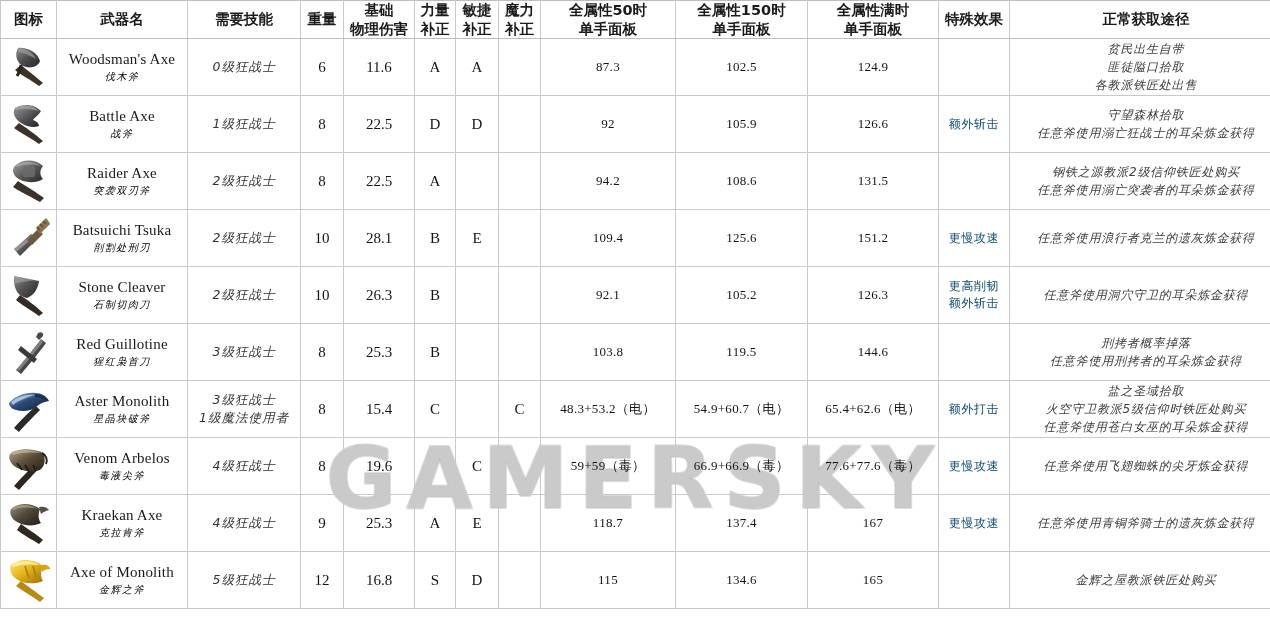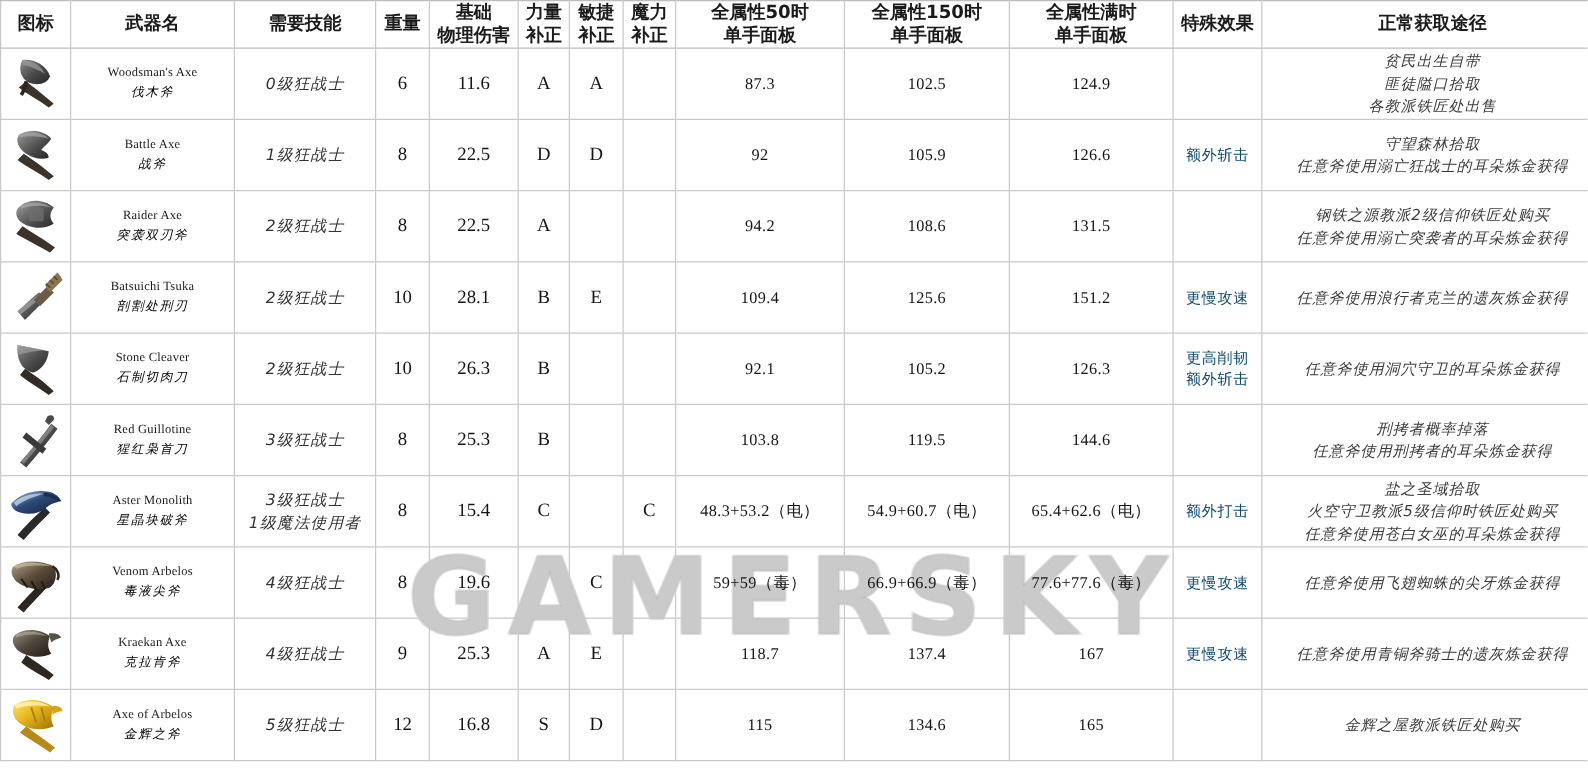--- a/index.html
+++ b/index.html
@@ -78,21 +78,21 @@
   .c-p150{width:131px;}
   .c-pmax{width:130px;}
   .c-eff{width:70px;}
   .c-get{width:272px;}
 
   tbody tr{height:57px;}
 
   
   .wname{
     font-family:"Liberation Serif","DejaVu Serif",serif;
-    font-size:10px;
+    font-size:15px;
     color:#191919;
     line-height:1.25;
     letter-spacing:0.2px;
   }
   .wname-cn{
     display:block;
     font-family:"DejaVu Sans",sans-serif;
     font-size:10px;
     color:#000000;
     letter-spacing:1.5px;
@@ -639,21 +639,21 @@
                 </defs>
       <path d="M11 31 C18 36 28 42 35 47 L39 43 C31 37 21 30 16 26 Z" fill="#b9881a"></path>
       <path d="M7 9 C16 3 29 4 38 11 C36 16 35 21 38 26 C29 30 16 29 9 22 C5 18 4 12 7 9 Z" fill="url(#g10)"></path>
       <path d="M7 9 C16 5 27 5 35 10 C26 9 15 9 8 12 Z" fill="#fff4b5" opacity="0.8"></path>
       <path d="M20 11 L24 23 M28 11 L31 22" stroke="#a97f0d" stroke-width="1.5"></path>
       <path d="M37 10 C41 9 45 11 45 14 C42 14 39 15 37 17 Z" fill="#d9a318"></path>
               </svg>
             </div>
     </td>
     <td class="c-name">
-      <div class="wname">Axe of Arbelos</div>
+      <div class="wname">Axe of Monolith</div>
       <span class="wname-cn">金辉之斧</span>
     </td>
     <td class="c-skill">
       <div class="skill">
               <span class="ln">5级狂战士</span>
             </div>
     </td>
     <td class="c-weight num">12</td>
     <td class="c-dmg num">16.8</td>
     <td class="c-str grade">S</td>

